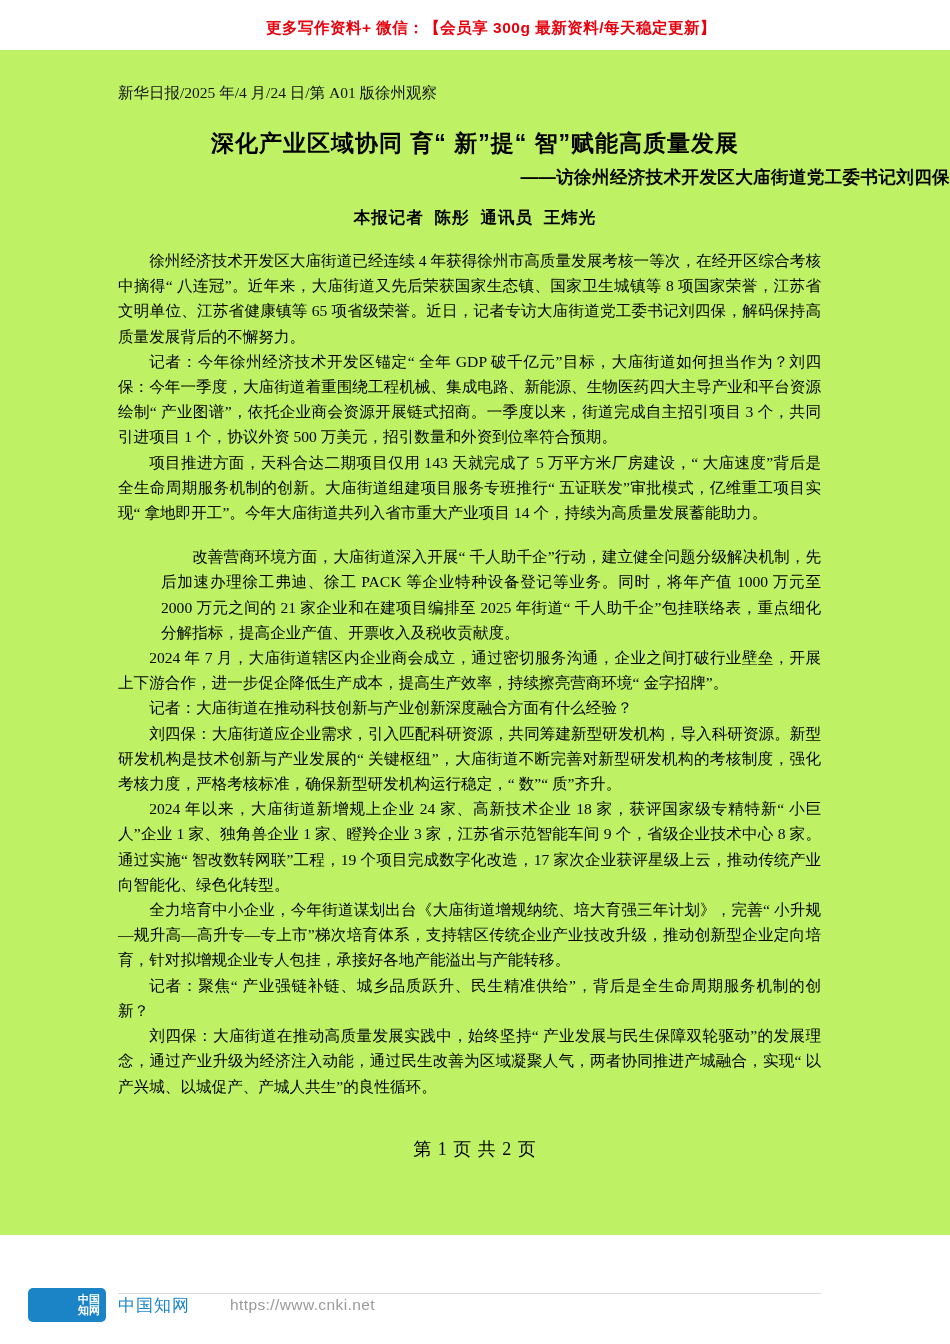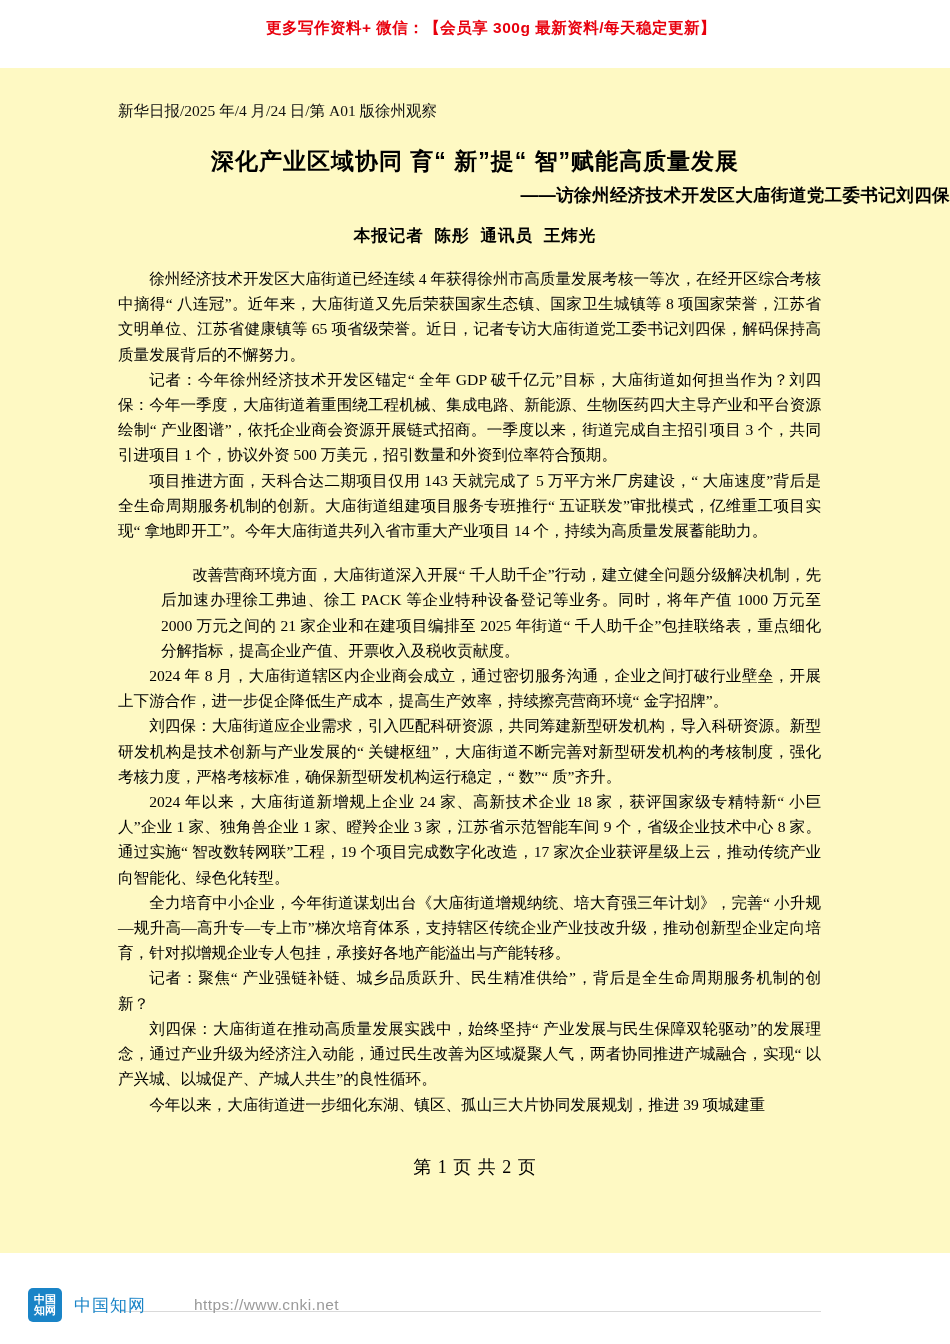--- a/index.html
+++ b/index.html
@@ -27,25 +27,25 @@
     font-weight: bold;
     font-size: 15.5px;
     color: #e8000d;
     letter-spacing: 0.5px;
     white-space: nowrap;
   }
 
   
   .sheet {
     position: absolute;
-    top: 68px;
+    top: 50px;
     left: 0;
     width: 950px;
     height: 1185px;
-    background: #fef9c3;
+    background: #bef264;
   }
 
   .source-line {
     position: absolute;
     top: 30px;
     left: 118px;
     width: 700px;
     font-size: 15.5px;
     line-height: 25px;
     color: #111;
@@ -141,29 +141,30 @@
     color: #fff;
     font-family: "Liberation Sans", sans-serif;
     font-size: 11px;
     font-weight: bold;
     line-height: 11px;
     display: flex;
     flex-direction: column;
     align-items: center;
     justify-content: center;
     letter-spacing: 0;
+    padding-left: 44px;
   }
   .cnki-name {
     font-family: Liberation Sans, sans-serif;
     font-size: 17px;
     color: #1a84c7;
     letter-spacing: 1px;
   }
   .cnki-url {
-    margin-left: 36px;
+    margin-left: 28px;
     font-family: "Liberation Sans", sans-serif;
     font-size: 15.5px;
     color: #9a9a9a;
     letter-spacing: 0.4px;
   }
 </style>
 </head>
 <body>
 
 <div class="promo-bar">
@@ -176,27 +177,27 @@
 
   <div class="doc-title">深化产业区域协同 育“ 新”提“ 智”赋能高质量发展</div>
   <div class="doc-subtitle">——访徐州经济技术开发区大庙街道党工委书记刘四保</div>
   <div class="byline">本报记者 陈彤 通讯员 王炜光</div>
 
   <div class="body-block">
     <p class="para indent">徐州经济技术开发区大庙街道已经连续 4 年获得徐州市高质量发展考核一等次，在经开区综合考核中摘得“ 八连冠”。近年来，大庙街道又先后荣获国家生态镇、国家卫生城镇等 8 项国家荣誉，江苏省文明单位、江苏省健康镇等 65 项省级荣誉。近日，记者专访大庙街道党工委书记刘四保，解码保持高质量发展背后的不懈努力。</p>
     <p class="para indent">记者：今年徐州经济技术开发区锚定“ 全年 GDP 破千亿元”目标，大庙街道如何担当作为？刘四保：今年一季度，大庙街道着重围绕工程机械、集成电路、新能源、生物医药四大主导产业和平台资源绘制“ 产业图谱”，依托企业商会资源开展链式招商。一季度以来，街道完成自主招引项目 3 个，共同引进项目 1 个，协议外资 500 万美元，招引数量和外资到位率符合预期。</p>
     <p class="para indent">项目推进方面，天科合达二期项目仅用 143 天就完成了 5 万平方米厂房建设，“ 大庙速度”背后是全生命周期服务机制的创新。大庙街道组建项目服务专班推行“ 五证联发”审批模式，亿维重工项目实现“ 拿地即开工”。今年大庙街道共列入省市重大产业项目 14 个，持续为高质量发展蓄能助力。</p>
     <p class="para indent gap">改善营商环境方面，大庙街道深入开展“ 千人助千企”行动，建立健全问题分级解决机制，先后加速办理徐工弗迪、徐工 PACK 等企业特种设备登记等业务。同时，将年产值 1000 万元至 2000 万元之间的 21 家企业和在建项目编排至 2025 年街道“ 千人助千企”包挂联络表，重点细化分解指标，提高企业产值、开票收入及税收贡献度。</p>
-    <p class="para indent">2024 年 8 月，大庙街道辖区内企业商会成立，通过密切服务沟通，企业之间打破行业壁垒，开展上下游合作，进一步促企降低生产成本，提高生产效率，持续擦亮营商环境“ 金字招牌”。</p>
+    <p class="para indent">2024 年 7 月，大庙街道辖区内企业商会成立，通过密切服务沟通，企业之间打破行业壁垒，开展上下游合作，进一步促企降低生产成本，提高生产效率，持续擦亮营商环境“ 金字招牌”。</p>
+    <p class="para indent">记者：大庙街道在推动科技创新与产业创新深度融合方面有什么经验？</p>
     <p class="para indent">刘四保：大庙街道应企业需求，引入匹配科研资源，共同筹建新型研发机构，导入科研资源。新型研发机构是技术创新与产业发展的“ 关键枢纽”，大庙街道不断完善对新型研发机构的考核制度，强化考核力度，严格考核标准，确保新型研发机构运行稳定，“ 数”“ 质”齐升。</p>
     <p class="para indent">2024 年以来，大庙街道新增规上企业 24 家、高新技术企业 18 家，获评国家级专精特新“ 小巨人”企业 1 家、独角兽企业 1 家、瞪羚企业 3 家，江苏省示范智能车间 9 个，省级企业技术中心 8 家。通过实施“ 智改数转网联”工程，19 个项目完成数字化改造，17 家次企业获评星级上云，推动传统产业向智能化、绿色化转型。</p>
     <p class="para indent">全力培育中小企业，今年街道谋划出台《大庙街道增规纳统、培大育强三年计划》，完善“ 小升规—规升高—高升专—专上市”梯次培育体系，支持辖区传统企业产业技改升级，推动创新型企业定向培育，针对拟增规企业专人包挂，承接好各地产能溢出与产能转移。</p>
     <p class="para indent">记者：聚焦“ 产业强链补链、城乡品质跃升、民生精准供给”，背后是全生命周期服务机制的创新？</p>
     <p class="para indent">刘四保：大庙街道在推动高质量发展实践中，始终坚持“ 产业发展与民生保障双轮驱动”的发展理念，通过产业升级为经济注入动能，通过民生改善为区域凝聚人气，两者协同推进产城融合，实现“ 以产兴城、以城促产、产城人共生”的良性循环。</p>
-    <p class="para indent">今年以来，大庙街道进一步细化东湖、镇区、孤山三大片协同发展规划，推进 39 项城建重</p>
   </div>
 
   <div class="page-foot">第 1 页 共 2 页</div>
   <div class="foot-rule"></div>
 </div>
 
 <div class="cnki">
   <div class="cnki-logo">
     <span>中国</span>
     <span>知网</span>

